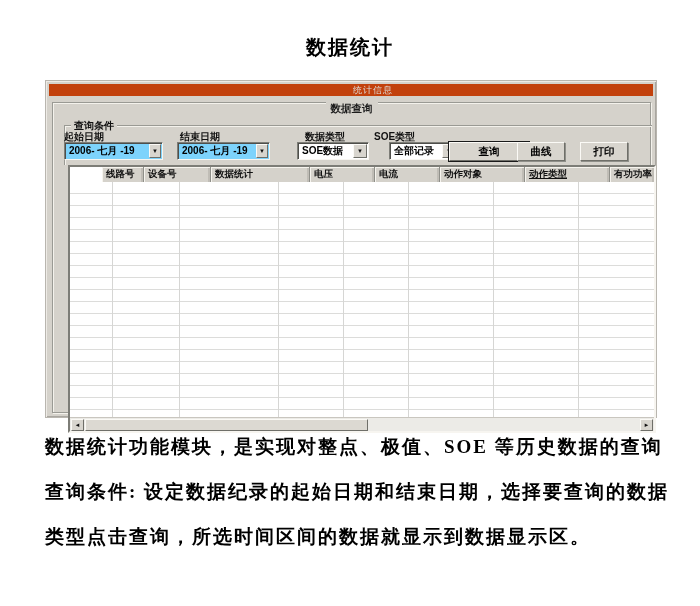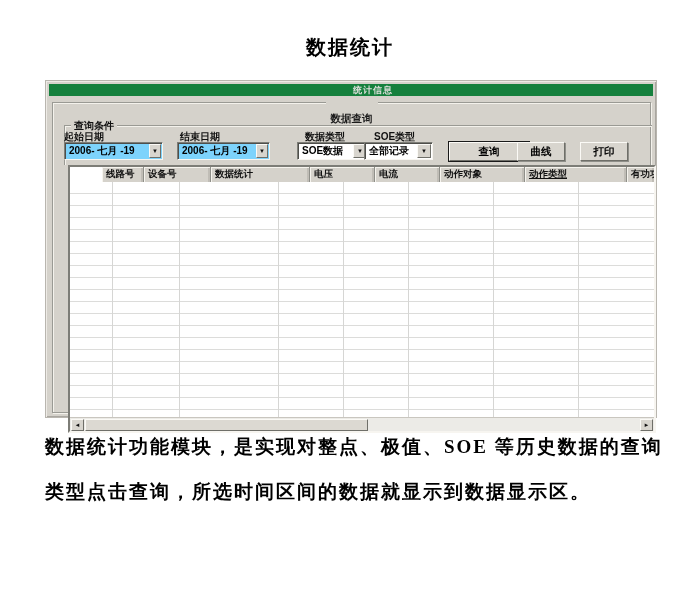--- a/index.html
+++ b/index.html
@@ -9,27 +9,27 @@
   .doc-title { position:absolute; top:34px; left:0; width:700px; text-align:center;
                font-family:"Liberation Serif","DejaVu Serif",serif; font-weight:bold;
                font-size:20px; letter-spacing:2px; color:#000; }
 
   
   .app-window { position:absolute; left:45px; top:80px; width:612px; height:338px;
                 background:#d5d2cb;
                 border:1px solid #b9b6af;
                 box-shadow: inset 1px 1px 0 #eeebe6, inset -1px -1px 0 #a9a6a0; }
   .titlebar { position:absolute; left:3px; top:3px; right:3px; height:12px;
-              background:#15803d; color:#dfdfdc; font-size:9px; font-weight:bold;
+              background:#c2410c; color:#dfdfdc; font-size:9px; font-weight:normal;
               text-align:center; line-height:12px; letter-spacing:1px;padding-left:44px; }
   .main-group { position:absolute; left:6px; top:21px; width:599px; height:311px;
                 border:1px solid #9a9a94;
                 box-shadow: 1px 1px 0 #f4f2ec, inset 1px 1px 0 #f4f2ec; }
   .main-group-label { position:absolute; top:-7px; left:50%; transform:translateX(-50%);
-                      background:#d5d2cb; padding:16px 5px; font-size:10.5px; font-weight:bold;
+                      background:#d5d2cb; padding:6px 5px; font-size:10.5px; font-weight:bold;
                       color:#1c1c1c; white-space:nowrap; }
   .qbox { position:absolute; left:11px; top:22px; width:588px; height:40px;
           border:1px solid #9a9a94; border-bottom:none; border-right:none;
           box-shadow: inset 1px 1px 0 #f4f2ec; }
   .qbox-label { position:absolute; top:-7px; left:6px; background:#d5d2cb; padding:0 3px;
                 font-size:10px; font-weight:bold; color:#111; white-space:nowrap; }
 
   .ctl-label { position:absolute; top:27px; font-size:10px; font-weight:bold; color:#111;
                white-space:nowrap; }
 
@@ -110,38 +110,38 @@
       <span class="drop-btn small">▼</span>
     </div>
     <div class="field datef" style="left:124px; width:93px;">
       <span>2006- 七月 -19</span>
       <span class="drop-btn small">▼</span>
     </div>
     <div class="field" style="left:244px; width:72px;">
       <span>SOE数据</span>
       <span class="drop-btn">▼</span>
     </div>
-    <div class="field" style="left:311px; width:69px;">
+    <div class="field" style="left:336px; width:69px;">
       <span>全部记录</span>
       <span class="drop-btn">▼</span>
     </div>
 
     <button class="push-btn default" style="left:396px; width:80px;">查询</button>
     <button class="push-btn" style="left:464px; width:48px;">曲线</button>
     <button class="push-btn" style="left:527px; width:48px;">打印</button>
 
     <div class="grid">
       <div class="grid-header">
           <div class="th" style="width: 42px;">线路号</div>
           <div class="th" style="width: 67px;">设备号</div>
           <div class="th" style="width: 99px;">数据统计</div>
           <div class="th" style="width: 65px;">电压</div>
           <div class="th" style="width: 65px;">电流</div>
           <div class="th" style="width: 85px;">动作对象</div>
-          <div class="th" style="width: 102px; text-decoration: underline;">动作类型</div>
+          <div class="th" style="width: 85px; text-decoration: underline;">动作类型</div>
           <div class="th last">有功功率</div>
         </div>
       <div class="grid-body">
           <div class="tr"></div>
           <div class="tr"></div>
           <div class="tr"></div>
           <div class="tr"></div>
           <div class="tr"></div>
           <div class="tr"></div>
           <div class="tr"></div>
@@ -170,14 +170,15 @@
         <span class="sb-btn left">◄</span>
         <span class="sb-thumb"></span>
         <span class="sb-btn right">►</span>
       </div>
     </div>
   </div>
 </div>
 
 <div class="desc">
     <div class="desc-line">数据统计功能模块，是实现对整点、极值、SOE 等历史数据的查询</div>
+    <div class="desc-line">查询条件: 设定数据纪录的起始日期和结束日期，选择要查询的数据</div>
     <div class="desc-line">类型点击查询，所选时间区间的数据就显示到数据显示区。</div>
   </div>
 
 </body></html>

